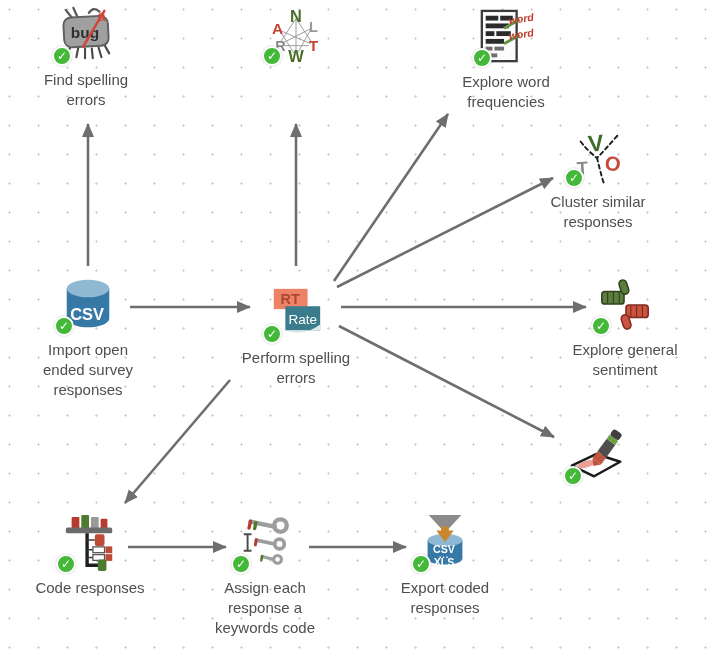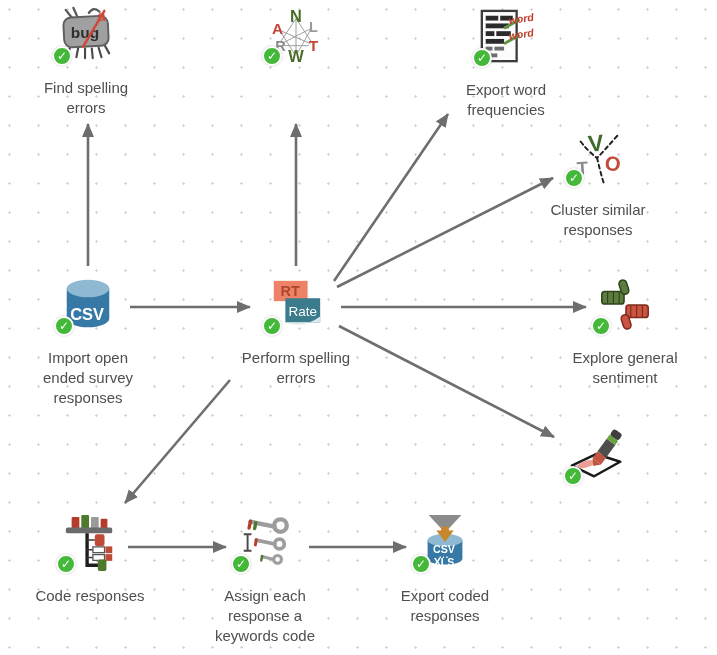--- a/index.html
+++ b/index.html
@@ -23,21 +23,21 @@
   svg text { font-family:"Liberation Sans","DejaVu Sans",sans-serif; }
 
   .badge {
     position:absolute; left:-5px; bottom:-2px; width:20px; height:20px;
     border-radius:50%; background:#44b838; border:2px solid #ffffff;
     color:#ffffff; font-size:12px; font-weight:bold; line-height:16px;
     text-align:center; box-shadow:0 0 2px rgba(0,0,0,.25);
   }
 
   .label {
-    margin-top:14px; font-size:15px; line-height:20px; color:#4f4f4f;
+    margin-top:6px; font-size:15px; line-height:20px; color:#4f4f4f;
     white-space:pre-line;
   }
 </style>
 </head>
 <body>
 
 <div class="canvas">
 
   <svg class="edges">
     <defs>
@@ -112,21 +112,21 @@
             <rect x="18" y="40" width="10" height="4" fill="#6e6e6e"></rect>
           <rect x="9" y="47" width="12" height="4" fill="#6e6e6e"></rect>
         </g>
         <path d="M28,21 L44,12" stroke="#5f9440" stroke-width="3"></path>
         <path d="M28,37 L44,28" stroke="#5f9440" stroke-width="3"></path>
         <text x="46" y="15" font-size="11" font-weight="bold" font-style="italic" fill="#bf3b2c" text-anchor="middle" transform="rotate(-8 46 13)">word</text>
         <text x="46" y="31" font-size="11" font-weight="bold" font-style="italic" fill="#bf3b2c" text-anchor="middle" transform="rotate(-8 46 29)">word</text>
       </svg>
       <span class="badge">✓</span>
     </div>
-    <div class="label">Export word
+    <div class="label">Explore word
 frequencies</div>
   </div>
 
   <div class="node" style="left:532px;top:128px">
     <div class="icon-wrap">
       <svg viewBox="0 0 60 60">
         <text x="28" y="24" font-size="24" font-weight="bold" fill="#3f6b2d" text-anchor="middle" transform="rotate(-6 28 18)">V</text>
         <text x="14" y="48" font-size="19" font-weight="bold" fill="#8c8c8c" text-anchor="middle" transform="rotate(-4 14 44)">T</text>
         <text x="45" y="44" font-size="21" font-weight="bold" fill="#c34a38" text-anchor="middle" transform="rotate(8 45 38)">O</text>
         <g stroke="#1f1f1f" stroke-width="2" stroke-dasharray="4 3.4" fill="none" stroke-linecap="round">
@@ -148,21 +148,21 @@
         <ellipse cx="30" cy="13" rx="22" ry="9" fill="#8fb9d3"></ellipse>
         <text x="29" y="45" font-size="17" font-weight="bold" fill="#ffffff" text-anchor="middle">CSV</text>
       </svg>
       <span class="badge">✓</span>
     </div>
     <div class="label">Import open
 ended survey
 responses</div>
   </div>
 
-  <div class="node" style="left:230px;top:276px">
+  <div class="node" style="left:230px;top:284px">
     <div class="icon-wrap">
       <svg viewBox="0 0 60 60">
         <rect x="7" y="5" width="35" height="21" fill="#ee8266"></rect>
         <text x="24" y="21" font-size="15" font-weight="bold" fill="#ad4730" text-anchor="middle">RT</text>
         <rect x="19" y="23" width="36" height="25" fill="#3a7c8c"></rect>
         <path d="M19,48 Q37,55 55,42 L55,48 Z" fill="#dce9ec"></path>
         <text x="37" y="41" font-size="14" fill="#ffffff" text-anchor="middle">Rate</text>
       </svg>
       <span class="badge">✓</span>
     </div>

